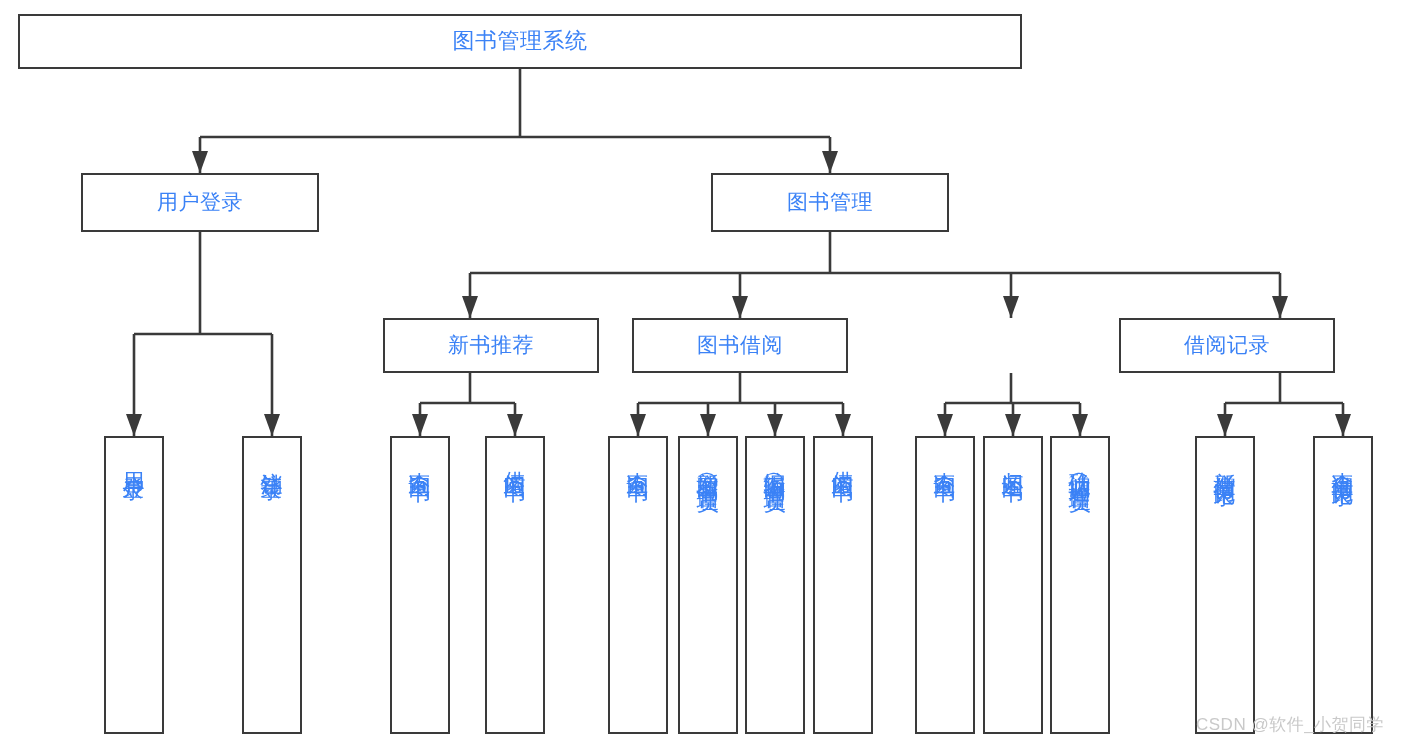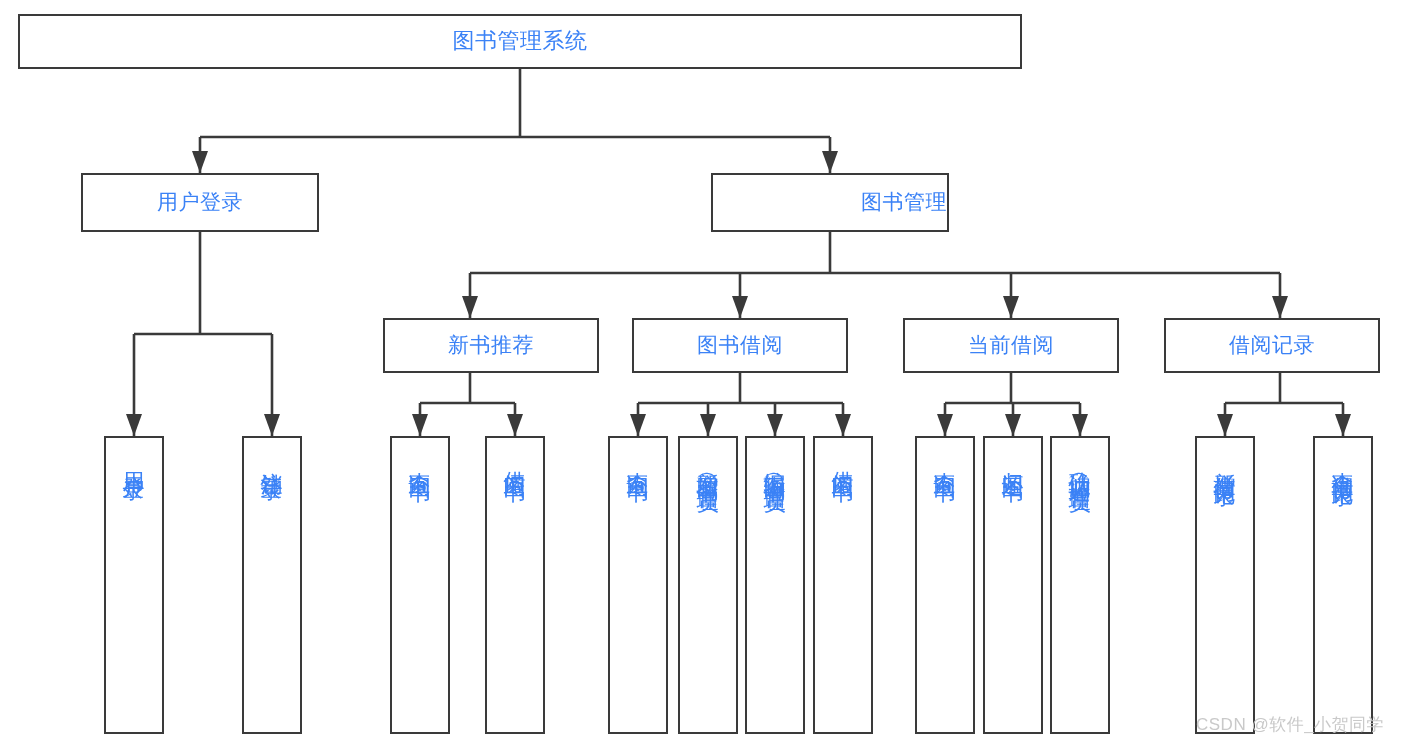--- a/index.html
+++ b/index.html
@@ -134,34 +134,31 @@
       <path d="M 1335 414 L 1351 414 L 1343 436 Z" fill="#3a3a3a"></path>
     </svg>
 
   <div class="node root horiz" id="n-root" style="left: 18px; top: 14px; width: 1004px; height: 55px;">
     <span class="label">图书管理系统</span>
   </div>
 
   <div class="node horiz" id="n-user-login" style="left: 81px; top: 173px; width: 238px; height: 59px;">
     <span class="label">用户登录</span>
   </div>
-  <div class="node horiz" id="n-book-manage" style="left: 711px; top: 173px; width: 238px; height: 59px; justify-content: flex-end;">
+  <div class="node horiz" id="n-book-manage" style="left: 711px; top: 173px; width: 238px; height: 59px;">
     <span class="label">图书管理</span>
   </div>
 
   <div class="node horiz" id="n-new-book-recommend" style="left: 362px; top: 318px; width: 216px; height: 55px; margin-left: 21px;">
     <span class="label">新书推荐</span>
   </div>
   <div class="node horiz" id="n-book-borrow" style="left: 632px; top: 318px; width: 216px; height: 55px;">
     <span class="label">图书借阅</span>
   </div>
-  <div class="node horiz" id="n-current-borrow" style="left: 903px; top: 318px; width: 216px; height: 55px;">
-    <span class="label">当前借阅</span>
-  </div>
-  <div class="node horiz" id="n-borrow-record" style="left: 1164px; top: 318px; width: 216px; height: 55px;">
+  <div class="node horiz" id="n-borrow-record" style="left: 1119px; top: 318px; width: 216px; height: 55px;">
     <span class="label">借阅记录</span>
   </div>
 
   <div class="node vert" id="n-leaf-user-login" style="left: 104px; top: 436px; width: 60px; height: 298px;">
     <span class="label">用户登录</span>
   </div>
   <div class="node vert" id="n-leaf-user-logout" style="left: 242px; top: 436px; width: 60px; height: 298px;">
     <span class="label">注销登录</span>
   </div>
   <div class="node vert" id="n-leaf-query-book-1" style="left: 390px; top: 436px; width: 60px; height: 298px;">

